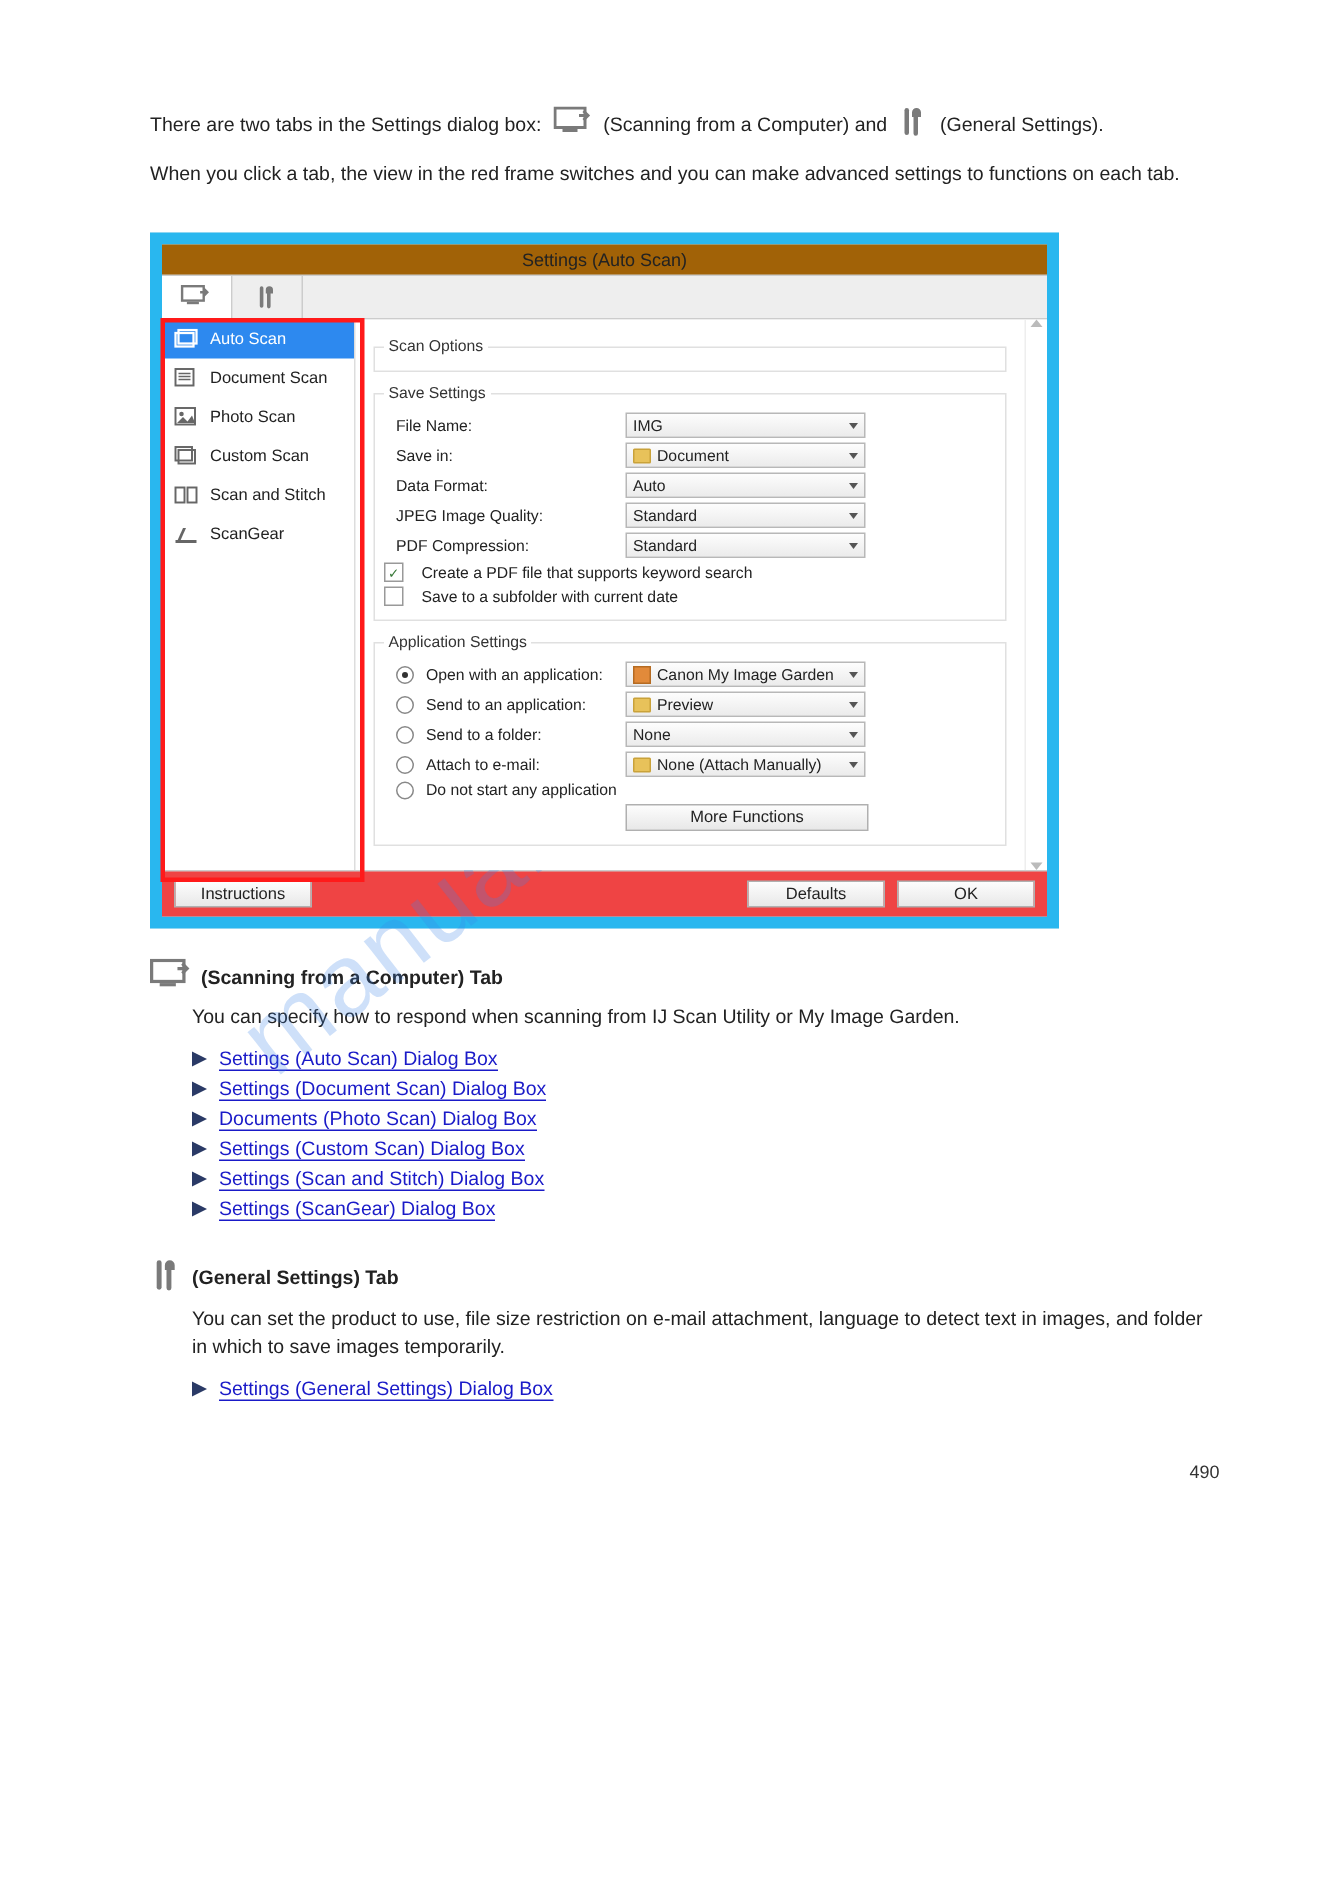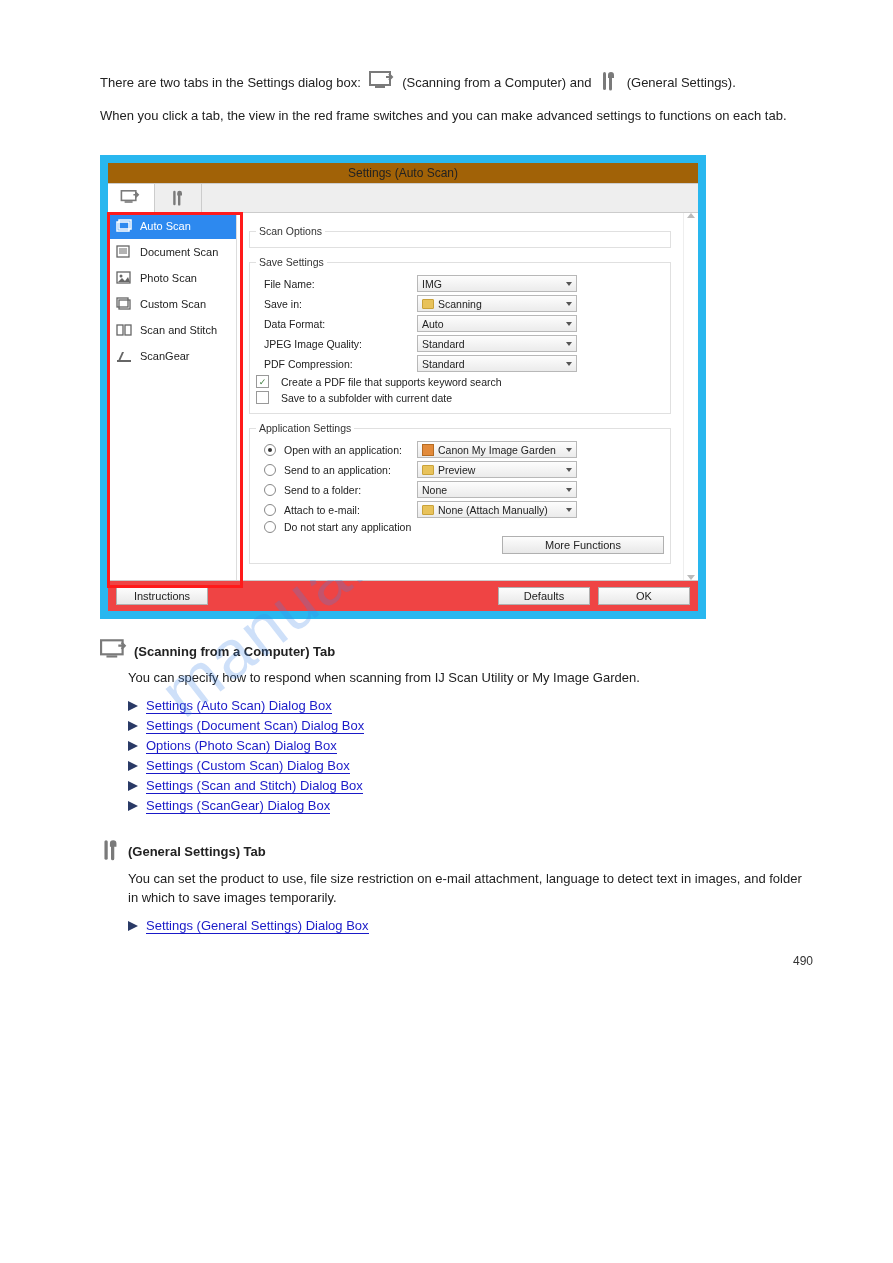--- a/index.html
+++ b/index.html
@@ -231,21 +231,21 @@
     letter-spacing:2px;
   }
   .folder-icon {
     width:10px;height:8px;background:#e8c25a;border:1px solid #c9a23a;border-radius:1px;
   }
   .canon-icon {
     width:10px;height:10px;background:#e28a3a;border:1px solid #b56b22;
   }
   .pagenum {
     text-align:right;
-    margin-top:20px;
+    margin-top:40px;
     font-size:12px;
     color:#333;
   }
   fieldset.fg {
     border:1px solid #e0e0e0;
     margin:4px 0 8px 0;
     padding:4px 6px 6px 6px;
   }
   fieldset.fg legend{
     font-size:10.5px;
@@ -357,21 +357,21 @@
           <div class="field-row">
             <div class="field-label">File Name:</div>
             <div class="combo">
                 <span>IMG</span>
               </div>
           </div>
           <div class="field-row">
             <div class="field-label">Save in:</div>
             <div class="combo">
                 <span class="folder-icon"></span>
-                <span>Scanning</span>
+                <span>Document</span>
               </div>
           </div>
           <div class="field-row">
             <div class="field-label">Data Format:</div>
             <div class="combo">
                 <span>Auto</span>
               </div>
           </div>
           <div class="field-row">
             <div class="field-label">JPEG Image Quality:</div>
@@ -435,21 +435,21 @@
                 <span class="folder-icon"></span>
                 <span>None (Attach Manually)</span>
               </div>
           </div>
           <div class="field-row">
             <div class="field-label" style="width:auto;justify-content:flex-end;">
                 <span class="radio-dot"></span>
                 <span>Do not start any application</span>
               </div>
           </div>
-          <div class="field-row" style="justify-content:flex-end;">
+          <div class="field-row" style="justify-content:flex-start;">
             <div style="width:153px;"></div>
             <div class="btn" style="width:160px;">More Functions</div>
           </div>
         </fieldset>
       </div>
       <div class="scroll-col">
         <div class="scroll-triangle-up"></div>
         <div class="scroll-triangle-down"></div>
       </div>
     </div>
@@ -478,21 +478,21 @@
     <div>
         <span class="arrow-right"></span>
         <span class="link">Settings (Auto Scan) Dialog Box</span>
       </div>
     <div>
         <span class="arrow-right"></span>
         <span class="link">Settings (Document Scan) Dialog Box</span>
       </div>
     <div>
         <span class="arrow-right"></span>
-        <span class="link">Options (Photo Scan) Dialog Box</span>
+        <span class="link">Documents (Photo Scan) Dialog Box</span>
       </div>
     <div>
         <span class="arrow-right"></span>
         <span class="link">Settings (Custom Scan) Dialog Box</span>
       </div>
     <div>
         <span class="arrow-right"></span>
         <span class="link">Settings (Scan and Stitch) Dialog Box</span>
       </div>
     <div>

